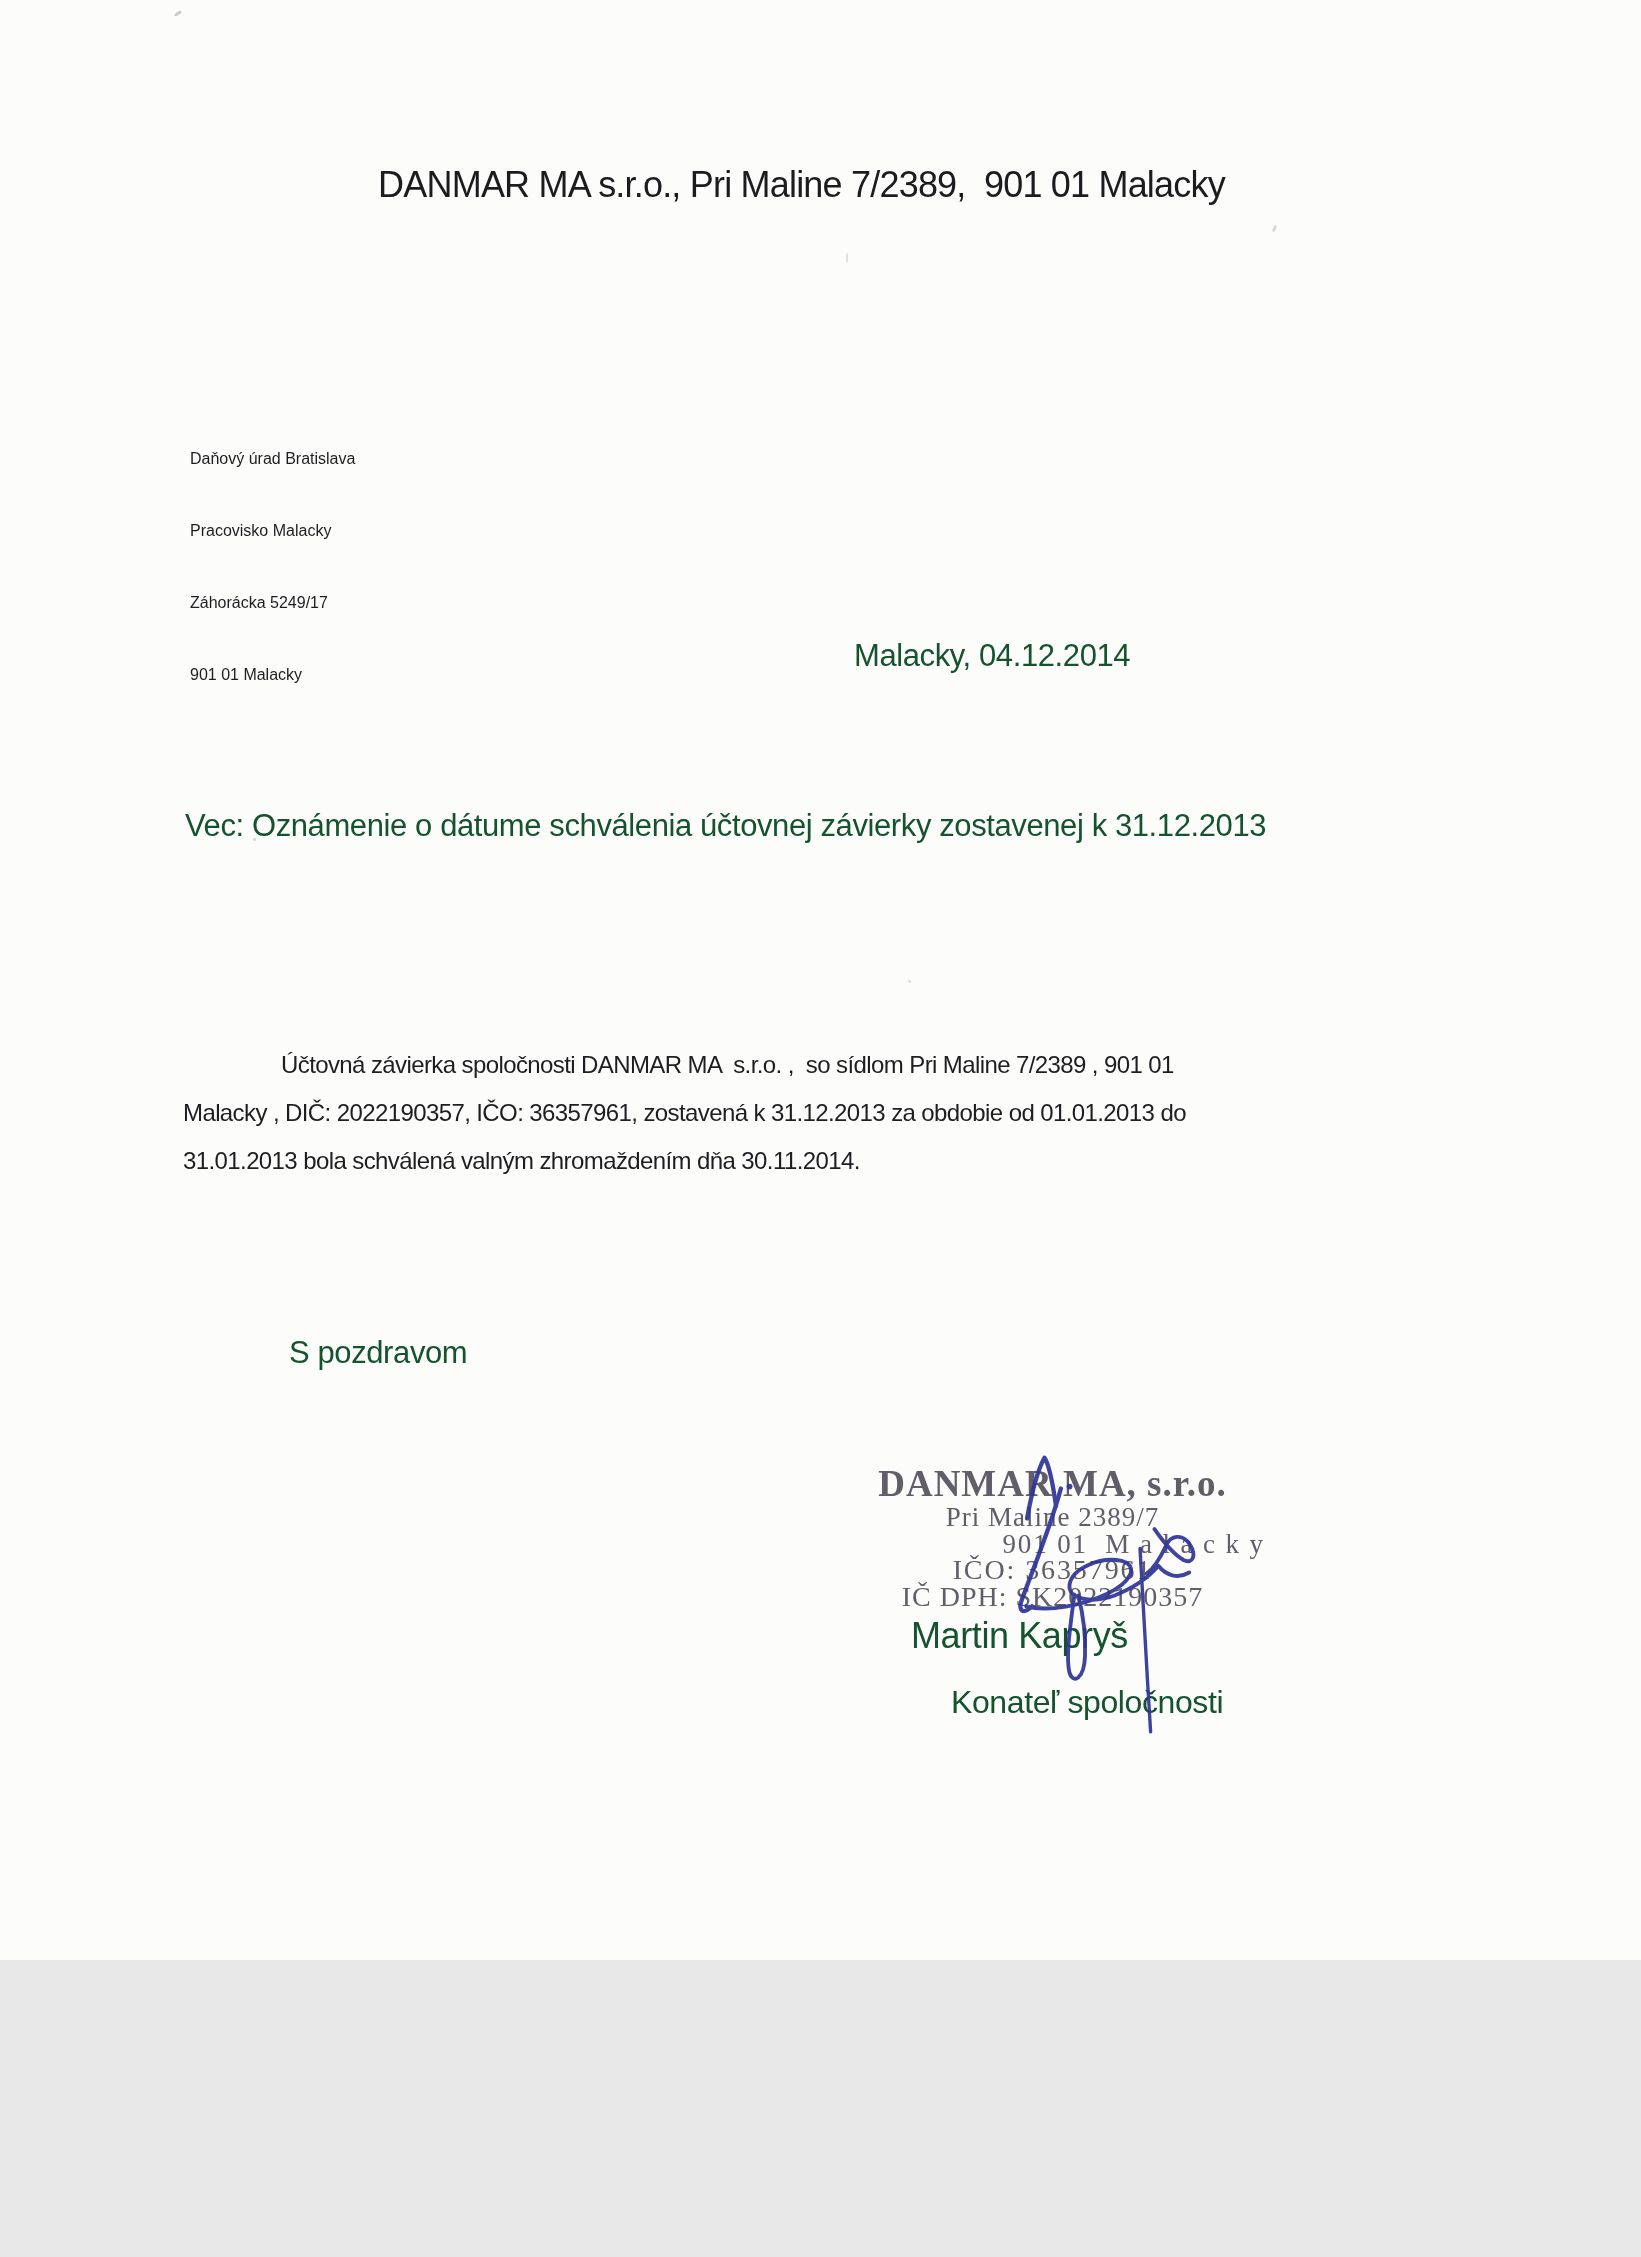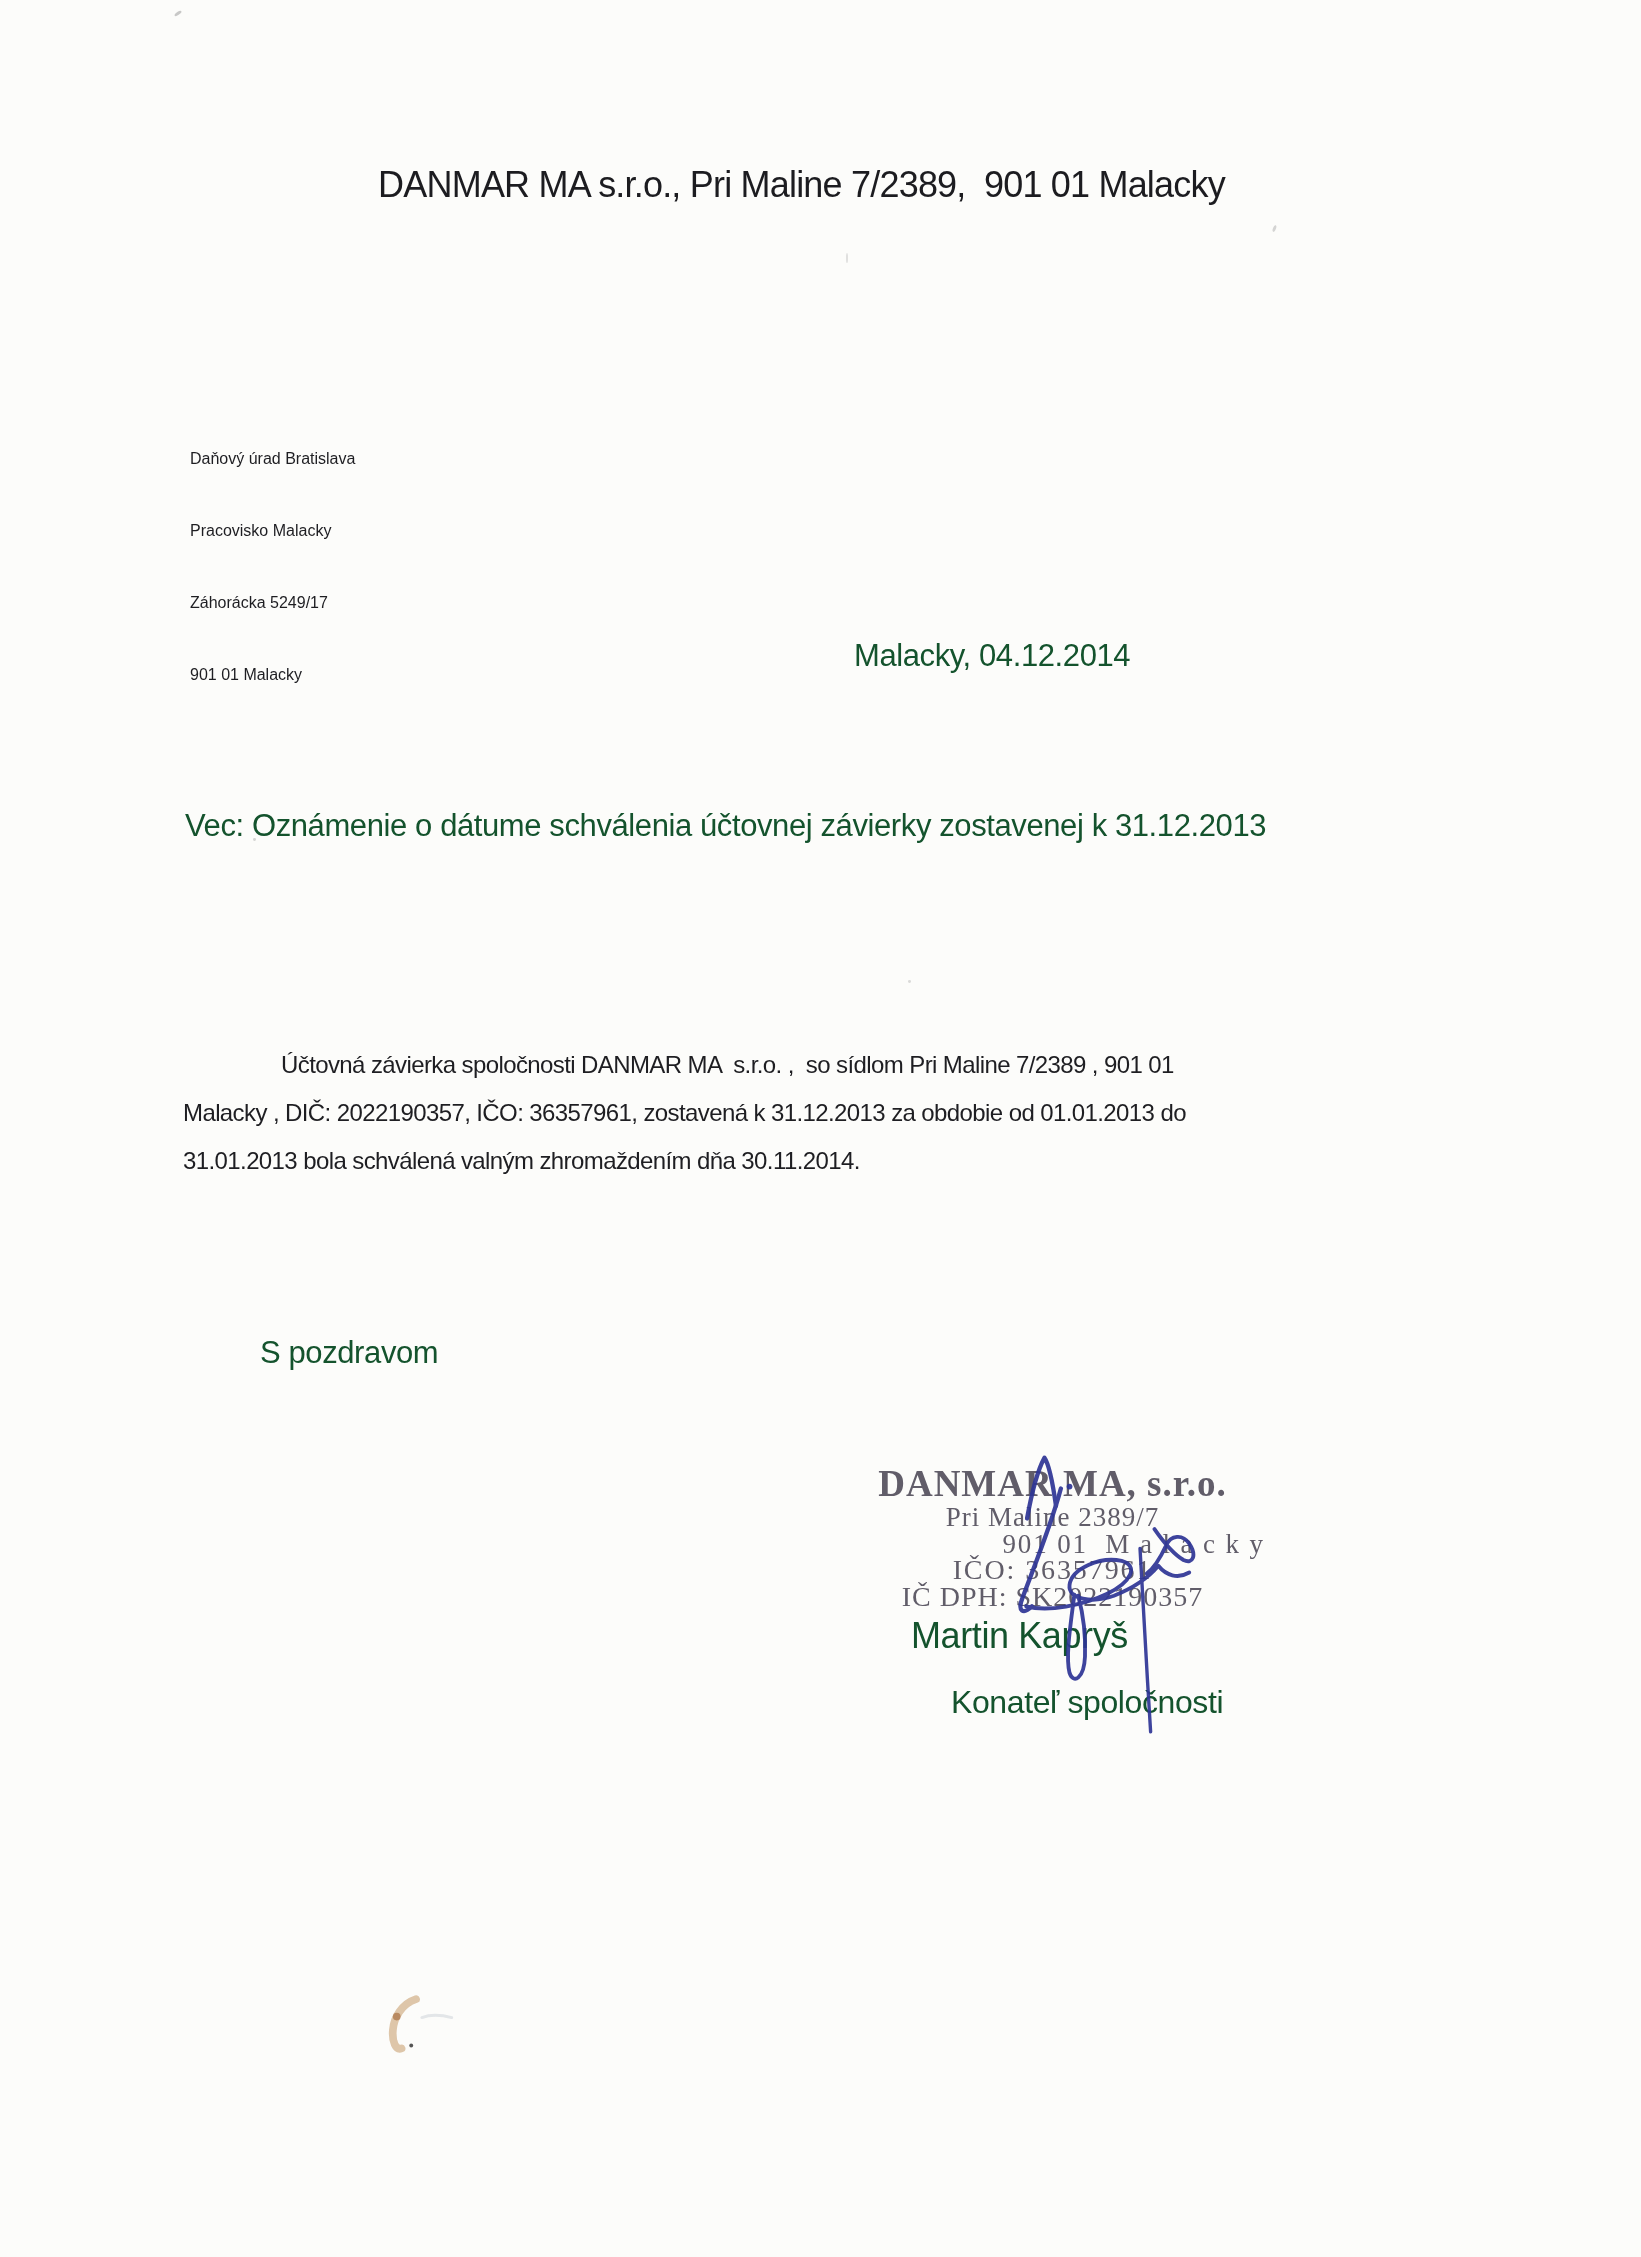--- a/index.html
+++ b/index.html
@@ -1,36 +1,36 @@
 <!DOCTYPE html>
 <html><head>
 <meta charset="utf-8">
 <style>
   html,body{margin:0;padding:0;background:#e8e8e8;}
   .page{
     position:relative;
-    width:1641px;height:2257px;
+    width:1641px;height:1960px;
     background:#fcfcfa;
     overflow:hidden;
     font-family:"Liberation Sans","DejaVu Sans",sans-serif;
     color:#1e1e22;
   }
   .typed{position:absolute;font-size:31px;letter-spacing:-0.4px;color:#14532d;white-space:pre;}
   .header-line{
     position:absolute;top:164px;left:0;width:1603px;
     text-align:center;font-size:36px;letter-spacing:-0.8px;white-space:pre;color:#1c1c20;
   }
   .recipient{position:absolute;top:423px;left:190px;line-height:72px;}
   .recipient div{white-space:pre;}
   .dateline{top:638px;left:854px;}
   .subject{top:808px;left:185px;}
   .body-par{position:absolute;top:1041px;left:183px;width:1284px;line-height:48px;}
   .body-par .line{white-space:pre;font-size:24px;letter-spacing:-0.6px;}
   .body-par .indent{padding-left:98px;}
-  .closing{top:1335px;left:260px;}
+  .closing{top:1335px;left:289px;}
   .stamp{
     position:absolute;top:0;left:840px;width:425px;height:0;
     font-family:"Liberation Serif","DejaVu Serif",serif;
     color:#4c4856;opacity:.88;
     text-align:center;
   }
   .stamp div{position:absolute;left:0;width:100%;white-space:pre;}
   .stamp .l1{top:1462px;font-size:37px;font-weight:bold;letter-spacing:1px;text-align:center;}
   .stamp .l2{top:1502px;font-size:27px;letter-spacing:1px;}
   .stamp .l3{top:1529px;font-size:27px;letter-spacing:1.9px;text-align:right;}

